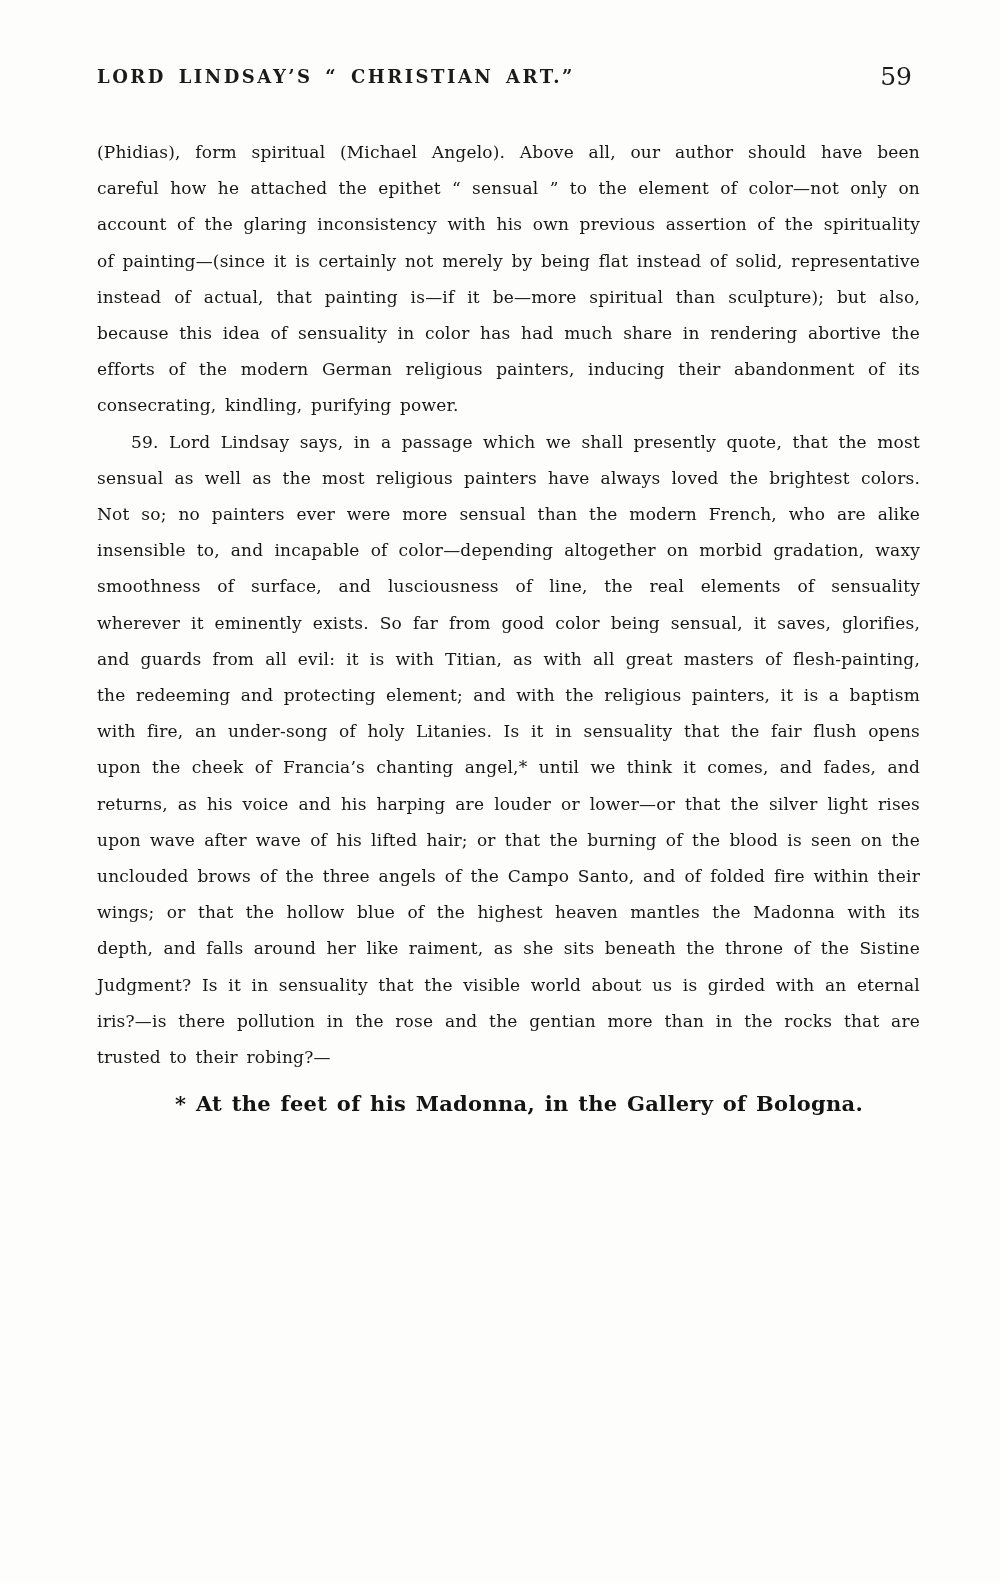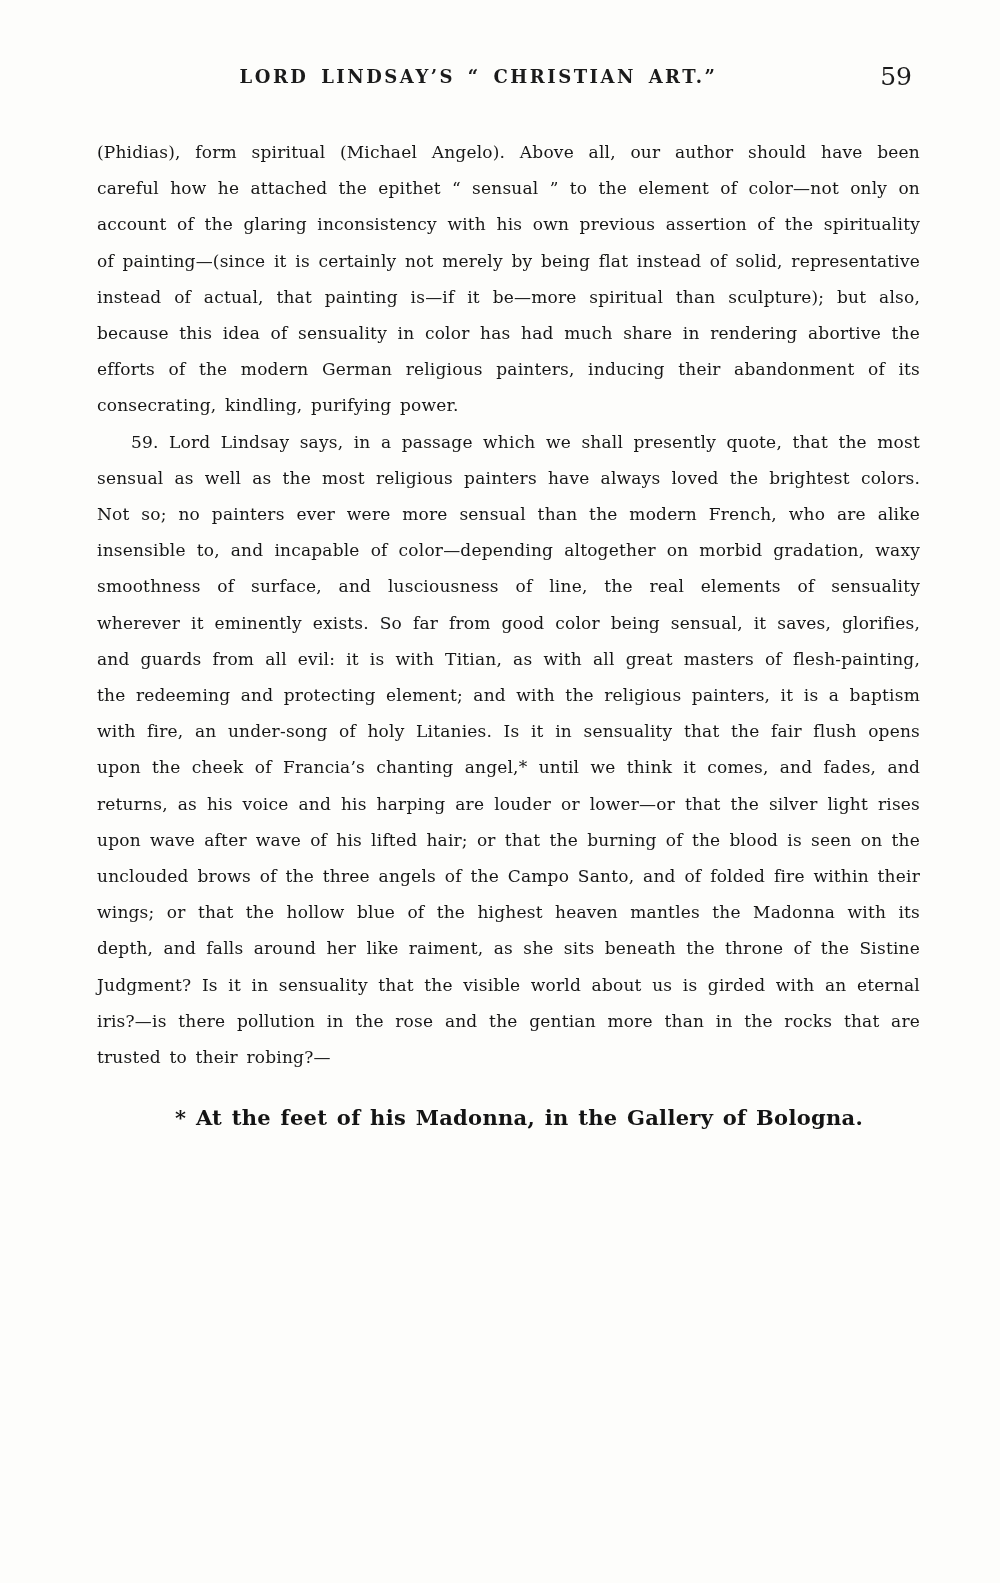--- a/index.html
+++ b/index.html
@@ -21,21 +21,21 @@
   }
   .page-header {
     position: relative;
     height: 40px;
     margin-bottom: 28px;
   }
   .running-title {
     position: absolute;
     left: 0;
     right: 60px;
-    text-align: center;
+    text-align: left;
     font-size: 18px;
     font-weight: bold;
     letter-spacing: 2.5px;
     word-spacing: 4px;
     color: #1b1b1b;
     white-space: nowrap;
   }
   .page-number {
     position: absolute;
     right: 8px;
@@ -50,21 +50,21 @@
     word-spacing: 3px;
     letter-spacing: 0.2px;
   }
   .body-text p {
     margin: 0;
   }
   .body-text p.indented {
     text-indent: 2em;
   }
   .footnote {
-    margin-top: 30px;
+    margin-top: 16px;
     margin-left: 78px;
     font-size: 21px;
     font-weight: bold;
     letter-spacing: 0.3px;
     word-spacing: 2px;
     color: #141414;
   }
 </style>
 </head>
 <body>

